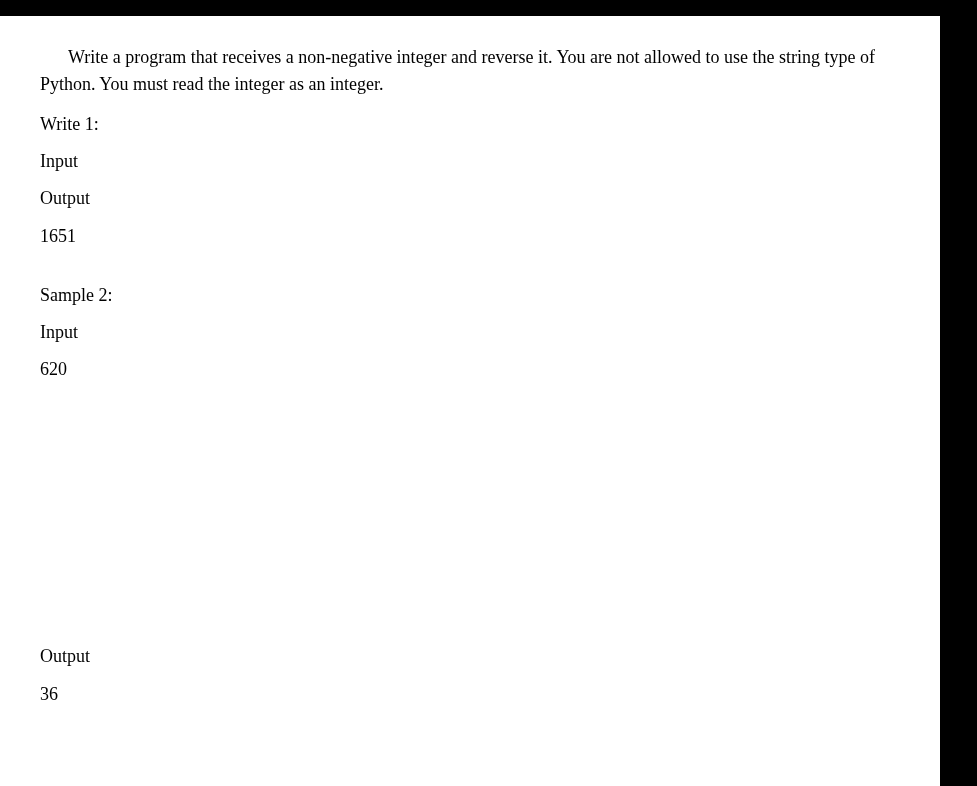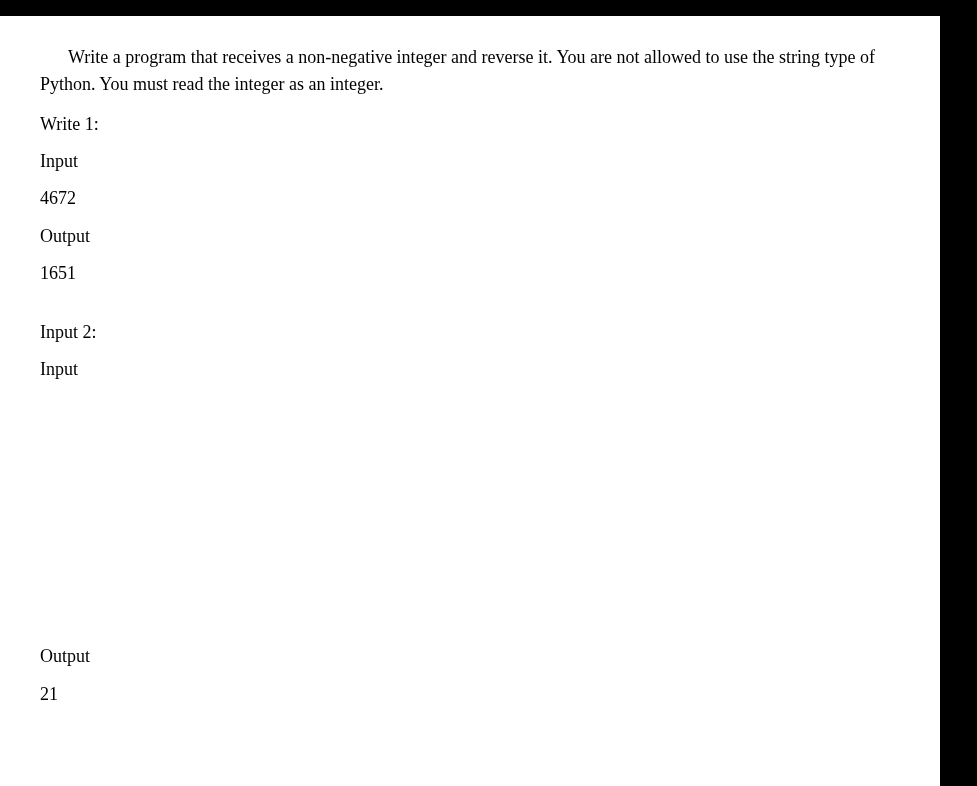--- a/index.html
+++ b/index.html
@@ -70,30 +70,30 @@
   </style>
 </head>
 <body>
 
 <div class="page">
 
   <p class="intro">Write a program that receives a non-negative integer and reverse it. You are not allowed to use the string type of Python. You must read the integer as an integer.</p>
 
   <p class="line">Write 1:</p>
   <p class="line">Input</p>
-  <p class="line">4672</p>
   <p class="line">Output</p>
   <p class="line">1651</p>
 
   <div class="gap-small"></div>
 
-  <p class="line">Input 2:</p>
+  <p class="line">Sample 2:</p>
   <p class="line">Input</p>
+  <p class="line">620</p>
 
   <div class="gap-large"></div>
 
   <p class="line">Output</p>
-  <p class="line">21</p>
+  <p class="line">36</p>
 
   <div class="notch notch-top"></div>
   <div class="notch notch-mid"></div>
   <div class="notch notch-right"></div>
 </div>
 
 </body></html>

